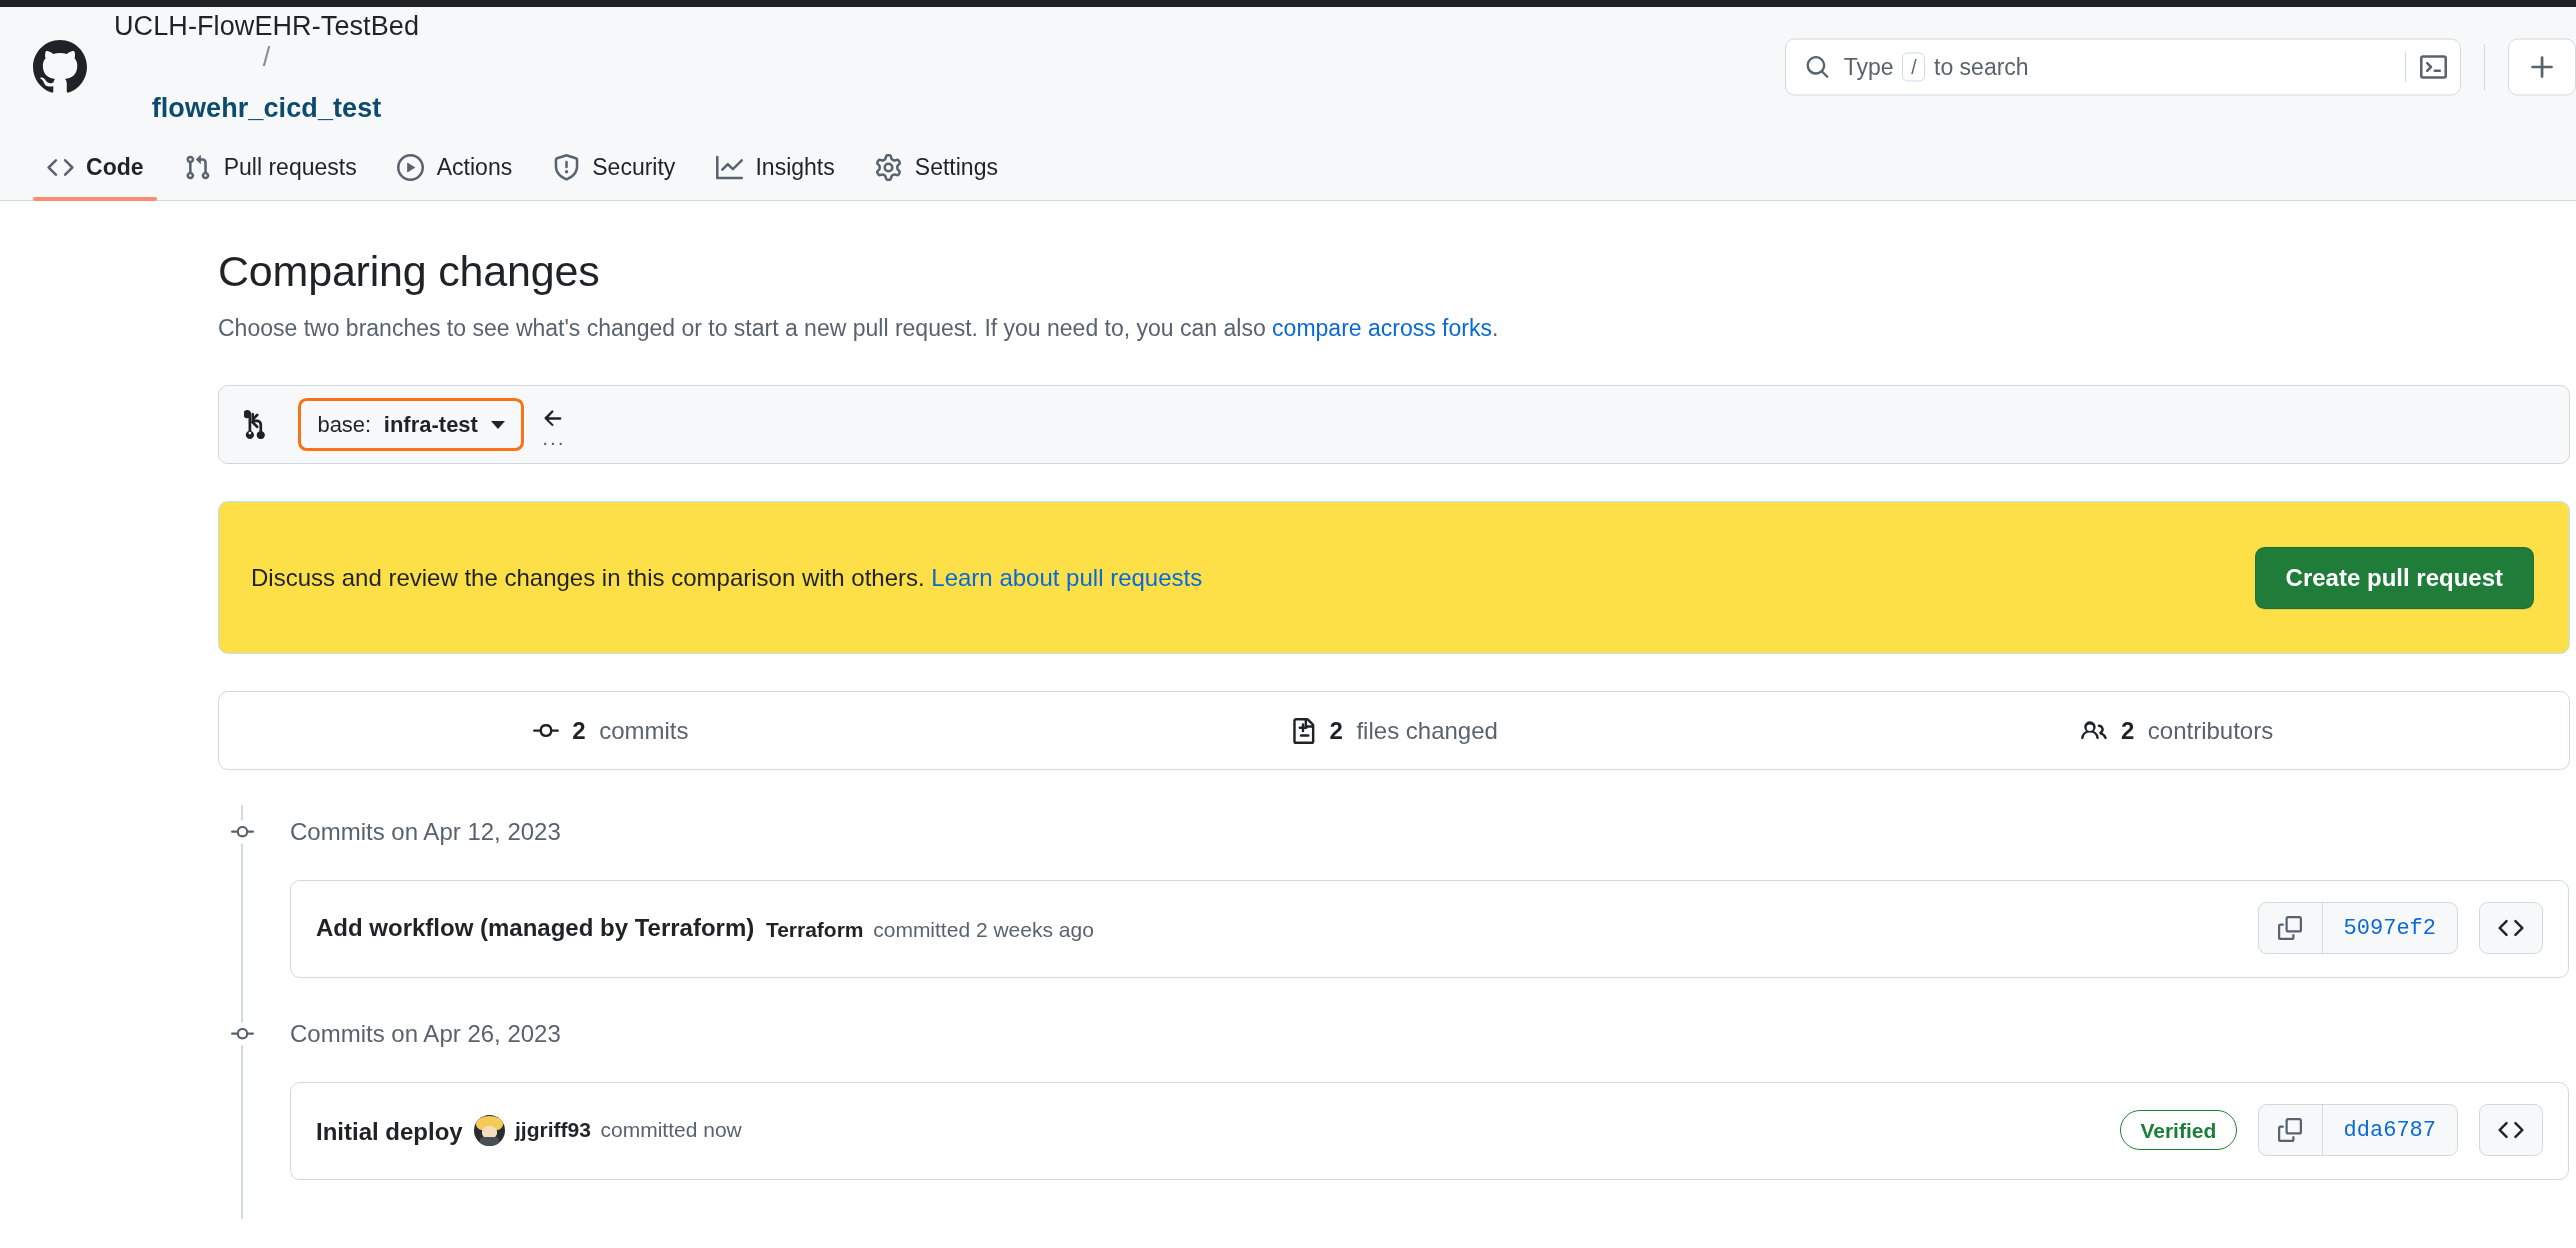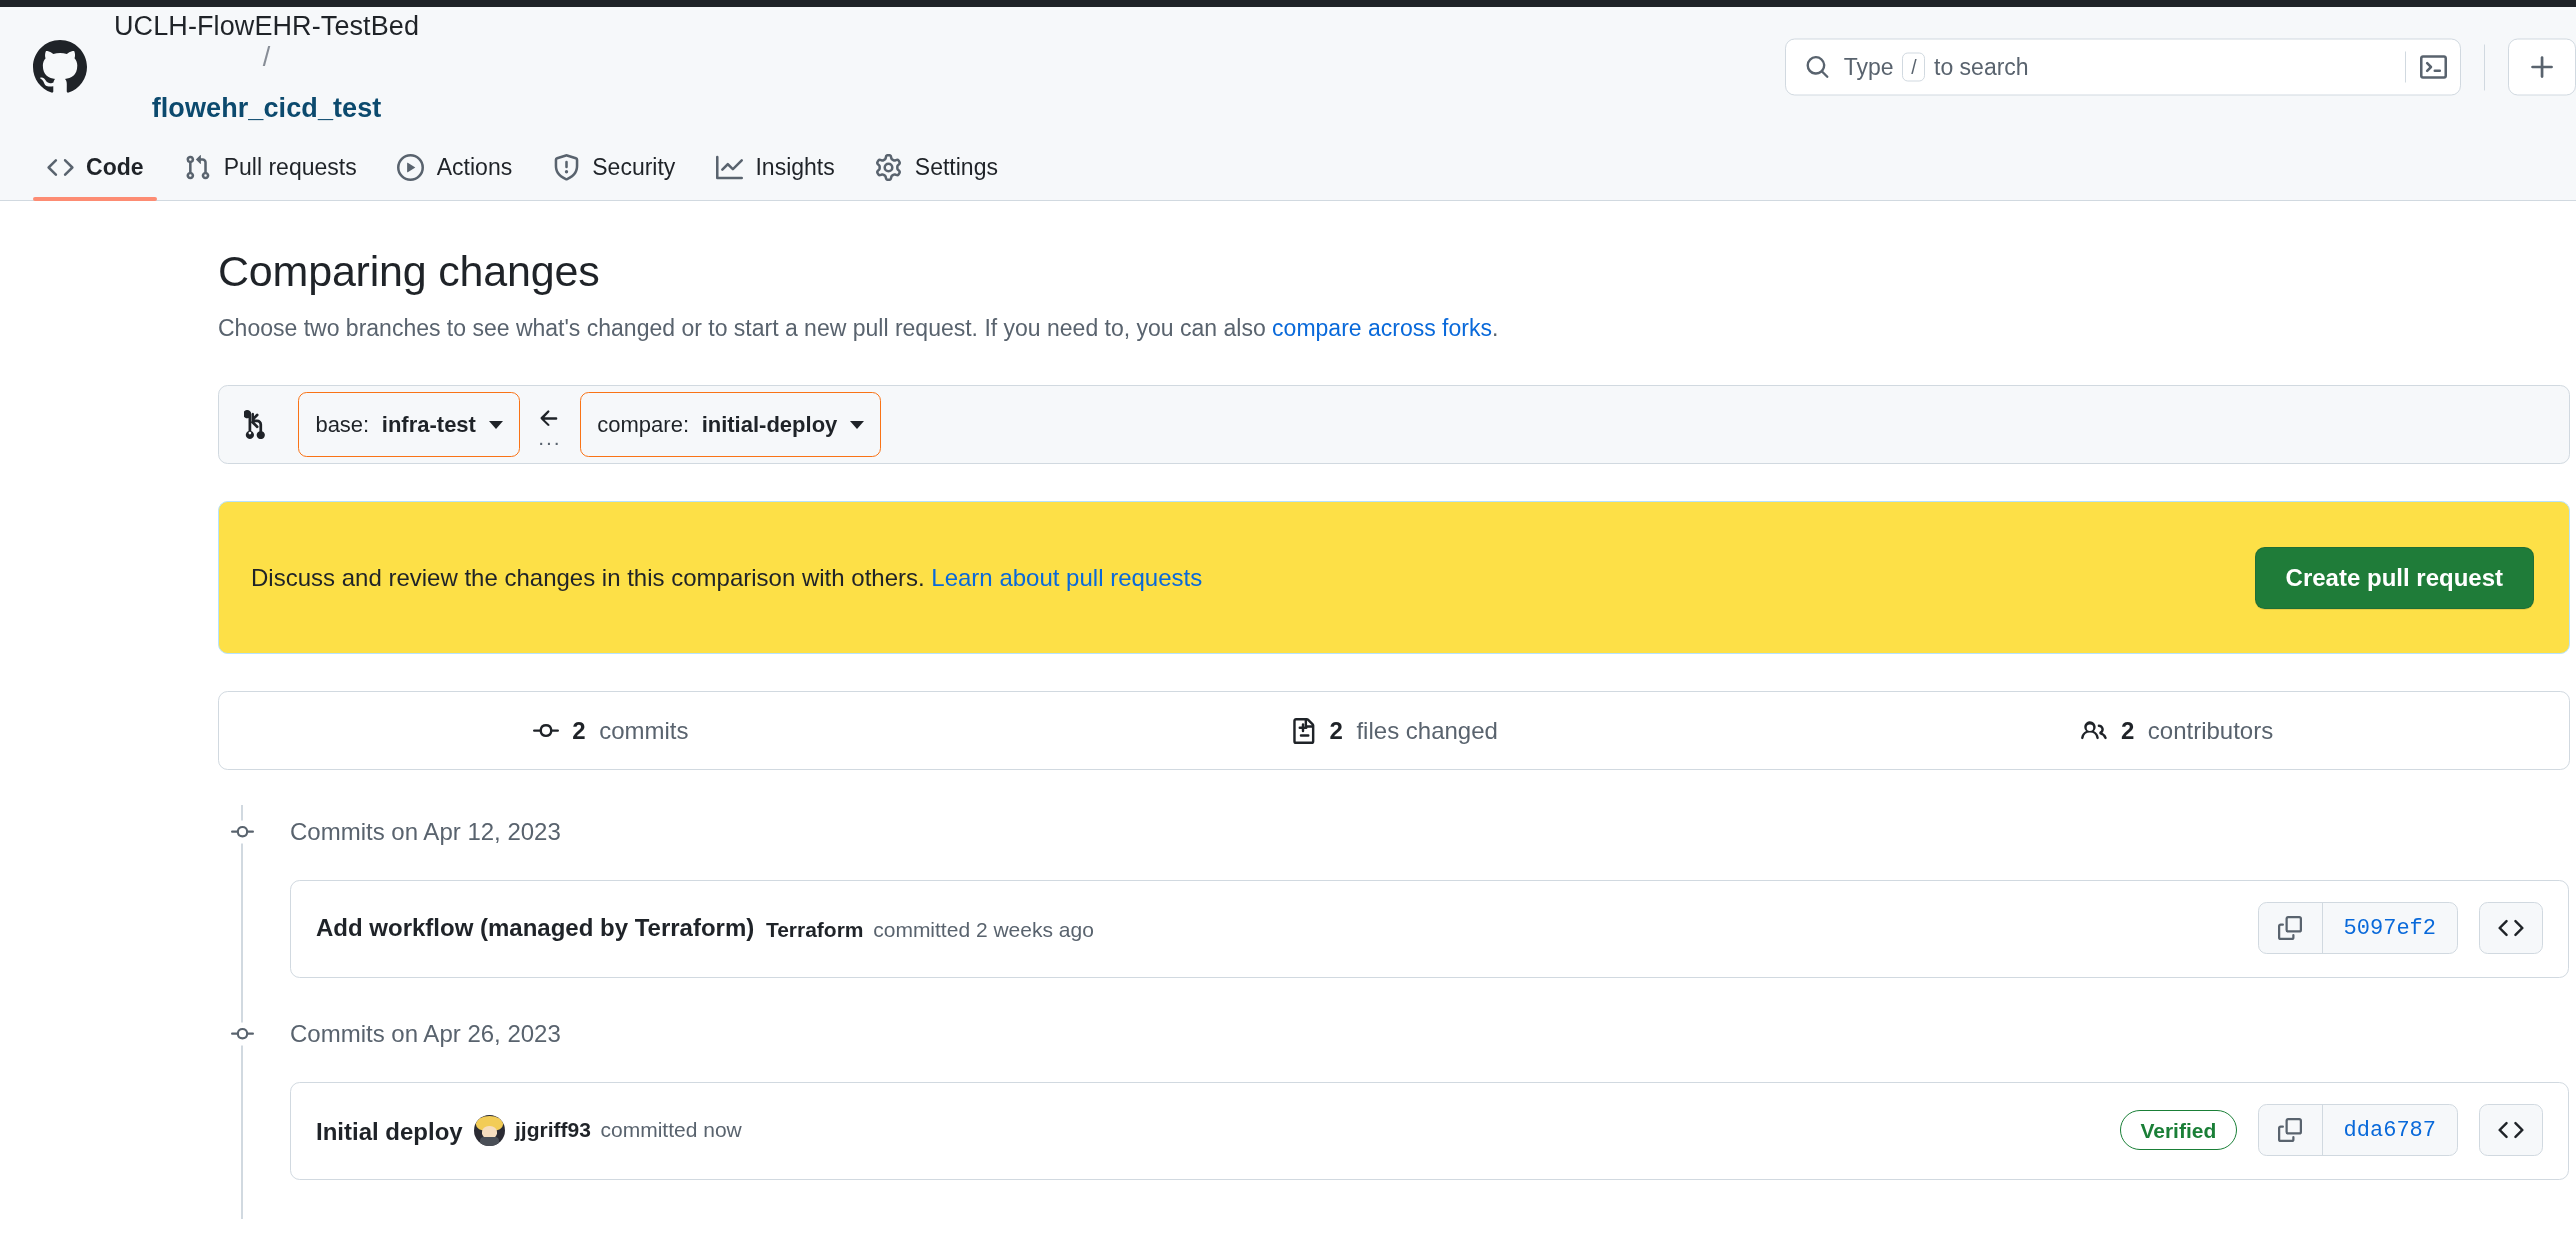--- a/index.html
+++ b/index.html
@@ -159,23 +159,23 @@
     border-radius: 9.7px;
     display: flex;
     align-items: center;
     padding: 0 25px;
     gap: 0;
     width: 2352px;
   }
   .compare-ico { width: 29px; height: 29px; color: #1f2328; flex:0 0 auto; }
   .branch-select {
     margin-left: 25px;
-    height: 65px;
+    height: 53px;
     background: #f6f8fa;
-    border: 1px solid #f97316;
+    border: 3px solid #f97316;
     border-radius: 8.7px;
     display: inline-flex;
     align-items: center;
     gap: 12.6px;
     padding: 0 16.4px;
     font-size: 22px;
     color: #1f2328;
     white-space: nowrap;
   }
   .branch-select b { font-weight: 700; }
@@ -490,25 +490,20 @@
 
       <div class="arrow-stack">
         <span class="ar">
           <svg viewBox="0 0 16 16" fill="currentColor" width="29" height="25" aria-hidden="true">
             <path d="M7.78 12.53a.75.75 0 0 1-1.06 0L2.47 8.28a.75.75 0 0 1 0-1.06l4.25-4.25a.751.751 0 0 1 1.042.018.751.751 0 0 1 .018 1.042L4.81 7.25h7.44a.75.75 0 0 1 0 1.5H4.81l2.97 2.97a.75.75 0 0 1 0 1.06Z"></path>
           </svg>
         </span>
         <span class="dots">...</span>
       </div>
 
-      <div class="branch-select" style="margin-left:0;">
-        <span>compare:</span>
-        <b>initial-deploy</b>
-        <span class="caret"></span>
-      </div>
 
     </div>
 
     <div class="blue-banner">
       <div class="banner-text">
         <span>Discuss and review the changes in this comparison with others. </span><a class="lnk" href="#">Learn about pull requests</a>
       </div>
       <button class="btn-primary">Create pull request</button>
     </div>
 

